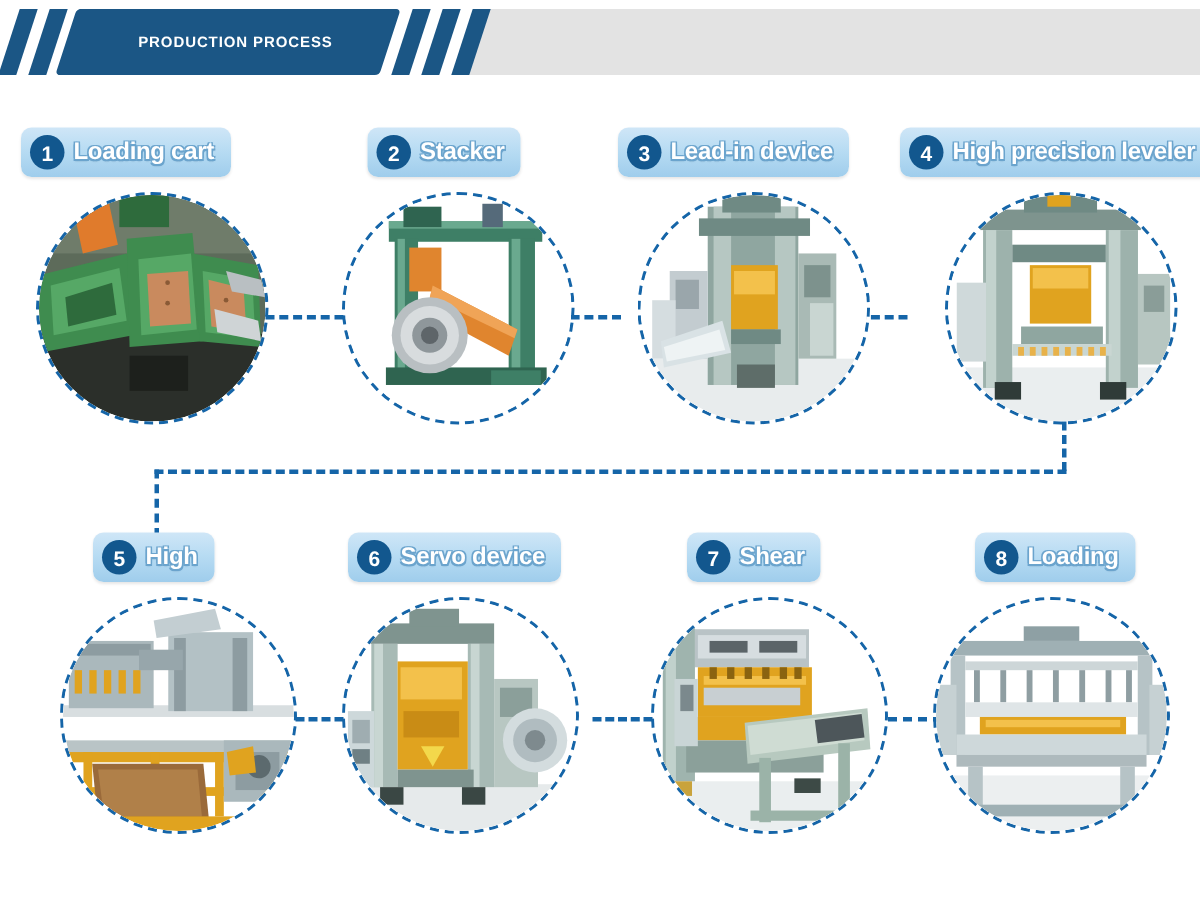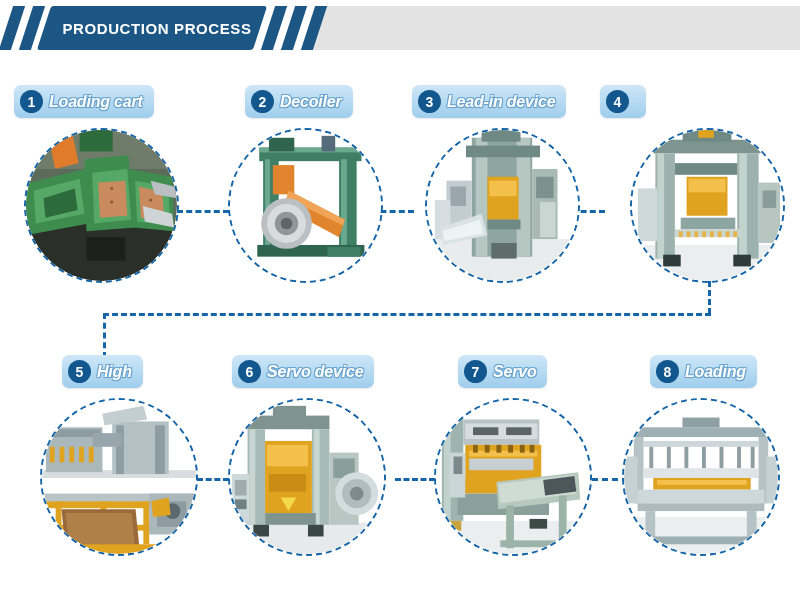--- a/index.html
+++ b/index.html
@@ -56,21 +56,21 @@
   .banner-text {
     position: absolute;
     left: 52px;
     top: 6px;
     width: 210px;
     height: 44px;
     display: flex;
     align-items: center;
     justify-content: center;
     color: #ffffff;
-    font-size: 15px;
+    font-size: 10px;
     font-weight: bold;
     letter-spacing: 0.6px;
     white-space: nowrap;
   }
   .gray-bar {
     position: absolute;
     left: 318px;
     top: 6px;
     width: 494px;
     height: 44px;
@@ -114,21 +114,20 @@
     color: #ffffff;
     font-size: 16px;
     font-weight: bold;
     letter-spacing: -0.2px;
     text-shadow:
       -1px -1px 0 #6ba4cd,
        1px -1px 0 #6ba4cd,
       -1px  1px 0 #6ba4cd,
        1px  1px 0 #6ba4cd,
        0px  1px 1px rgba(40,90,130,0.55);
-    font-style: italic;
   }
 
   .circle {
     position: absolute;
     border-radius: 50%;
     border: 2px dashed #1565a8;
     overflow: hidden;
     box-sizing: border-box;
   }
   .photo {
@@ -209,21 +208,21 @@
           <rect x="55" y="0" width="34" height="22" fill="#2e6b3c"></rect>
           <rect x="62" y="110" width="40" height="24" fill="#1d201c"></rect>
         </svg>
       </div>
     </div>
   </div>
 
   <div class="step">
     <div class="pill" style="left:245px; top:85px;">
       <span class="badge">2</span>
-      <span class="pill-label">Decoiler</span>
+      <span class="pill-label">Stacker</span>
     </div>
     <div class="circle" style="left:228px; top:128px; width:155px; height:155px;">
       <div class="photo">
         <svg viewBox="0 0 155 155" preserveAspectRatio="none">
           <rect width="155" height="155" fill="#ffffff"></rect>
           <rect x="30" y="18" width="105" height="14" fill="#3e7f66"></rect>
           <rect x="30" y="18" width="105" height="5" fill="#6aa98f"></rect>
           <rect x="34" y="30" width="16" height="92" fill="#3e7f66"></rect>
           <rect x="36" y="30" width="5" height="92" fill="#6aa98f"></rect>
           <rect x="112" y="30" width="18" height="92" fill="#3e7f66"></rect>
@@ -272,20 +271,21 @@
           <rect x="56" y="0" width="40" height="12" fill="#6f8a84"></rect>
           <rect x="66" y="116" width="26" height="16" fill="#5e6d69"></rect>
         </svg>
       </div>
     </div>
   </div>
 
   <div class="step">
     <div class="pill" style="left:600px; top:85px;">
       <span class="badge">4</span>
+      <span class="pill-label">High precision leveler</span>
     </div>
     <div class="circle" style="left:630px; top:128px; width:155px; height:155px;">
       <div class="photo">
         <svg viewBox="0 0 155 155" preserveAspectRatio="none">
           <rect width="155" height="155" fill="#ffffff"></rect>
           <rect x="0" y="118" width="155" height="37" fill="#eaeeef"></rect>
           <rect x="22" y="10" width="110" height="14" fill="#7e948e"></rect>
           <rect x="24" y="24" width="20" height="108" fill="#9db2ac"></rect>
           <rect x="26" y="24" width="7" height="108" fill="#c2d2cd"></rect>
           <rect x="108" y="24" width="22" height="108" fill="#9db2ac"></rect>
@@ -392,21 +392,21 @@
           <rect x="24" y="128" width="16" height="12" fill="#3a4744"></rect>
           <rect x="80" y="128" width="16" height="12" fill="#3a4744"></rect>
         </svg>
       </div>
     </div>
   </div>
 
   <div class="step">
     <div class="pill" style="left:458px; top:355px;">
       <span class="badge">7</span>
-      <span class="pill-label">Servo</span>
+      <span class="pill-label">Shear</span>
     </div>
     <div class="circle" style="left:434px; top:398px; width:158px; height:158px;">
       <div class="photo">
         <svg viewBox="0 0 158 158" preserveAspectRatio="none">
           <rect width="158" height="158" fill="#ffffff"></rect>
           <rect x="0" y="124" width="158" height="34" fill="#eaeeef"></rect>
           <rect x="6" y="14" width="22" height="110" fill="#9fb4ae"></rect>
           <rect x="8" y="14" width="7" height="110" fill="#c1d1cc"></rect>
           <rect x="28" y="20" width="78" height="26" fill="#b9c3c6"></rect>
           <rect x="30" y="24" width="74" height="16" fill="#d6dde0"></rect>

